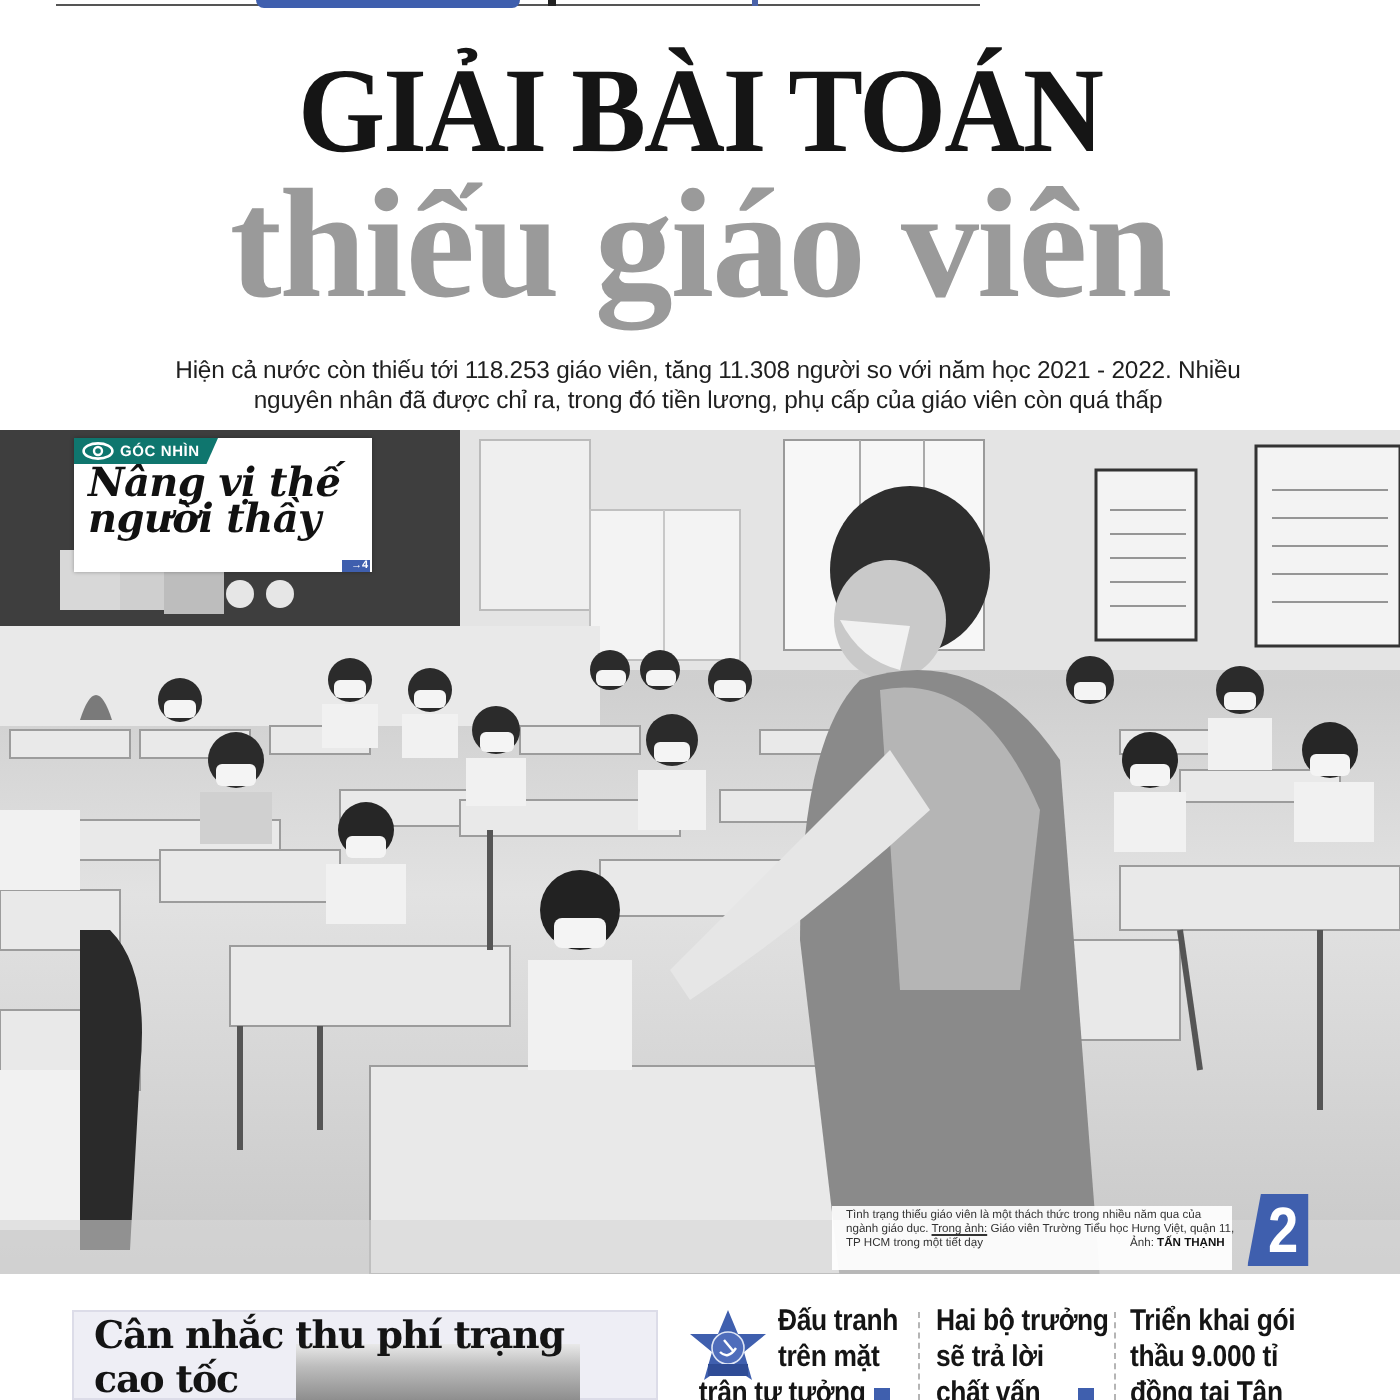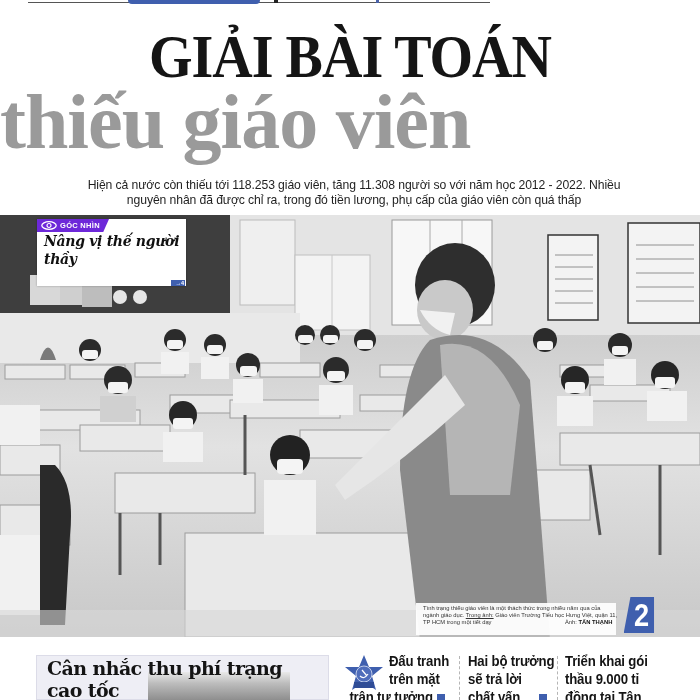--- a/index.html
+++ b/index.html
@@ -12,21 +12,21 @@
     .top-mark { position: absolute; left: 274px; top: 0; width: 4px; height: 3px; background: #222; }
     .top-mark2 { position: absolute; left: 376px; top: 0; width: 3px; height: 3px; background: #4a62a8; }
 
     
     .headline-1 {
       position: absolute; left: 0; top: 28px; width: 700px; text-align: center;
       font-family: "Liberation Serif", serif; font-weight: bold; font-size: 56px;
       letter-spacing: -1px; color: #151515; line-height: 56px; transform: scaleY(1.08);
     }
     .headline-2 {
-      position: absolute; left: 0; top: 82px; width: 700px; 
+      position: absolute; left: 0; top: 82px; width: 700px; text-align: center;
       font-family: "Liberation Serif", serif; font-weight: bold; font-size: 78px;
       letter-spacing: -1px; color: #9a9a9a; line-height: 80px;
     }
     .lede {
       position: absolute; left: 84px; top: 178px; width: 540px; text-align: center;
       font-family: "Liberation Sans", sans-serif; font-size: 12.2px; line-height: 15px; color: #1f1f1f;
       letter-spacing: -0.1px;
     }
 
     
@@ -36,32 +36,32 @@
     }
     .photo svg { position: absolute; left: 0; top: 0; }
 
     
     .gocnhin-box {
       position: absolute; left: 37px; top: 219px; width: 149px; height: 67px;
       background: #ffffff; box-shadow: 0 0 2px rgba(0,0,0,0.3);
     }
     .gocnhin-tab {
       position: absolute; left: 37px; top: 219px; width: 72px; height: 13px;
-      background: #6d28d9; clip-path: polygon(0 0, 100% 0, 92% 100%, 0 100%);
+      background: #0f766e; clip-path: polygon(0 0, 100% 0, 92% 100%, 0 100%);
       display: flex; align-items: center; padding-left: 4px;
     }
     .gocnhin-tab .eye { width: 16px; height: 9px; }
     .gocnhin-tab-label {
       color: #fff; font-family: "Liberation Sans", sans-serif; font-weight: bold;
       font-size: 7.5px; letter-spacing: 0.3px; margin-left: 3px;
     }
     .gocnhin-title {
       position: absolute; left: 44px; top: 232px; width: 140px;
       font-family: "DejaVu Serif", serif; font-style: italic; font-weight: bold;
-      font-size: 14px; line-height: 18px; color: #111; letter-spacing: -0.3px;
+      font-size: 20px; line-height: 18px; color: #111; letter-spacing: -0.3px;
     }
     .gocnhin-page {
       position: absolute; left: 171px; top: 280px; width: 14px; height: 6px;
       background: #3f5fae; color: #fff; font-size: 5.5px; line-height: 6px; text-align: right;
       padding-right: 1px; font-family: "Liberation Sans", sans-serif; font-weight: bold;
     }
 
     
     .caption-box {
       position: absolute; left: 416px; top: 603px; width: 200px; height: 32px;
@@ -120,21 +120,21 @@
 </head>
 <body>
 
 <div class="top-rule"></div>
 <div class="top-tab"></div>
 <div class="top-mark"></div>
 <div class="top-mark2"></div>
 
 <h1 class="headline-1">GIẢI BÀI TOÁN</h1>
 <h1 class="headline-2">thiếu giáo viên</h1>
-<p class="lede">Hiện cả nước còn thiếu tới 118.253 giáo viên, tăng 11.308 người so với năm học 2012 - 2022. Nhiều nguyên nhân đã được chỉ ra, trong đó tiền lương, phụ cấp của giáo viên còn quá thấp</p>
+<p class="lede">Hiện cả nước còn thiếu tới 118.253 giáo viên, tăng 11.308 người so với năm học 2021 - 2022. Nhiều nguyên nhân đã được chỉ ra, trong đó tiền lương, phụ cấp của giáo viên còn quá thấp</p>
 
 <div class="photo">
   <svg width="700" height="422" viewBox="0 0 700 422">
 
     <rect x="0" y="0" width="700" height="120" fill="#e4e4e4"></rect>
 
     <rect x="0" y="0" width="230" height="98" fill="#3e3e3e"></rect>
     <rect x="30" y="60" width="40" height="30" fill="#d8d8d8"></rect>
     <rect x="60" y="62" width="45" height="28" fill="#cfcfcf"></rect>
     <rect x="82" y="70" width="30" height="22" fill="#bdbdbd"></rect>

